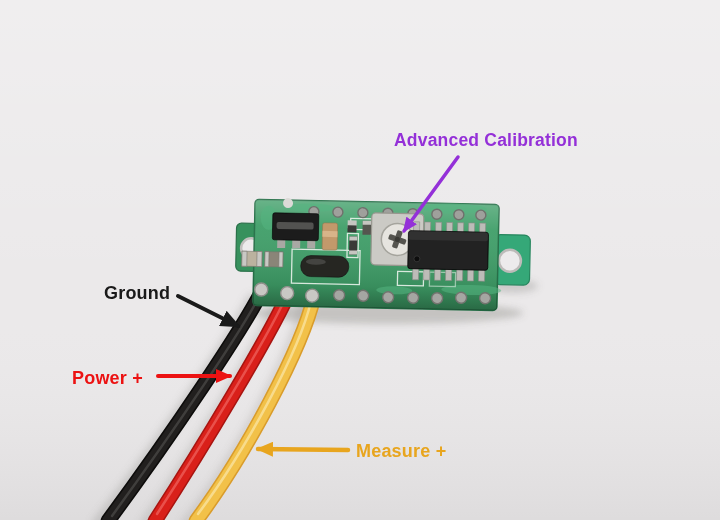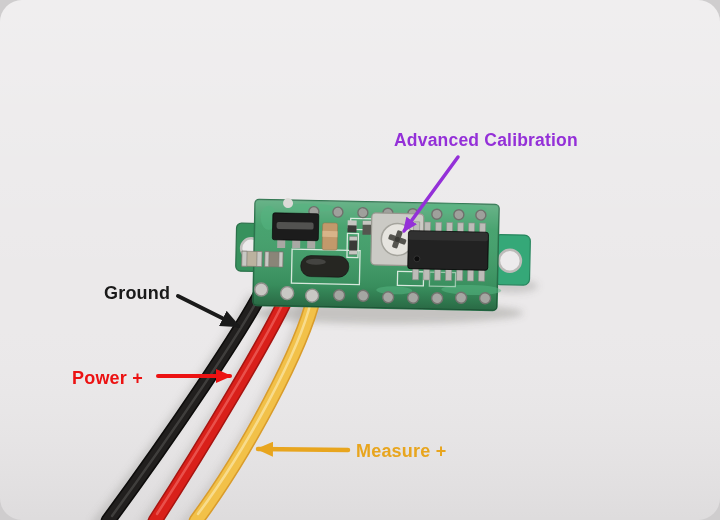--- a/index.html
+++ b/index.html
@@ -1,21 +1,20 @@
 <!DOCTYPE html>
 <html><head>
 <meta charset="utf-8">
 <style>
   html,body{margin:0;padding:0;background:#cfcdce;}
   .photo{
     position:relative;
     width:720px;height:520px;
     overflow:hidden;
     font-family:"Liberation Sans", sans-serif;
-    border-radius:22px;
   }
   .photo svg{display:block;width:720px;height:520px;}
   text.callout{
     font-family:"Liberation Sans", sans-serif;
     font-weight:700;
     letter-spacing:.2px;
   }
 </style>
 </head>
 <body>

